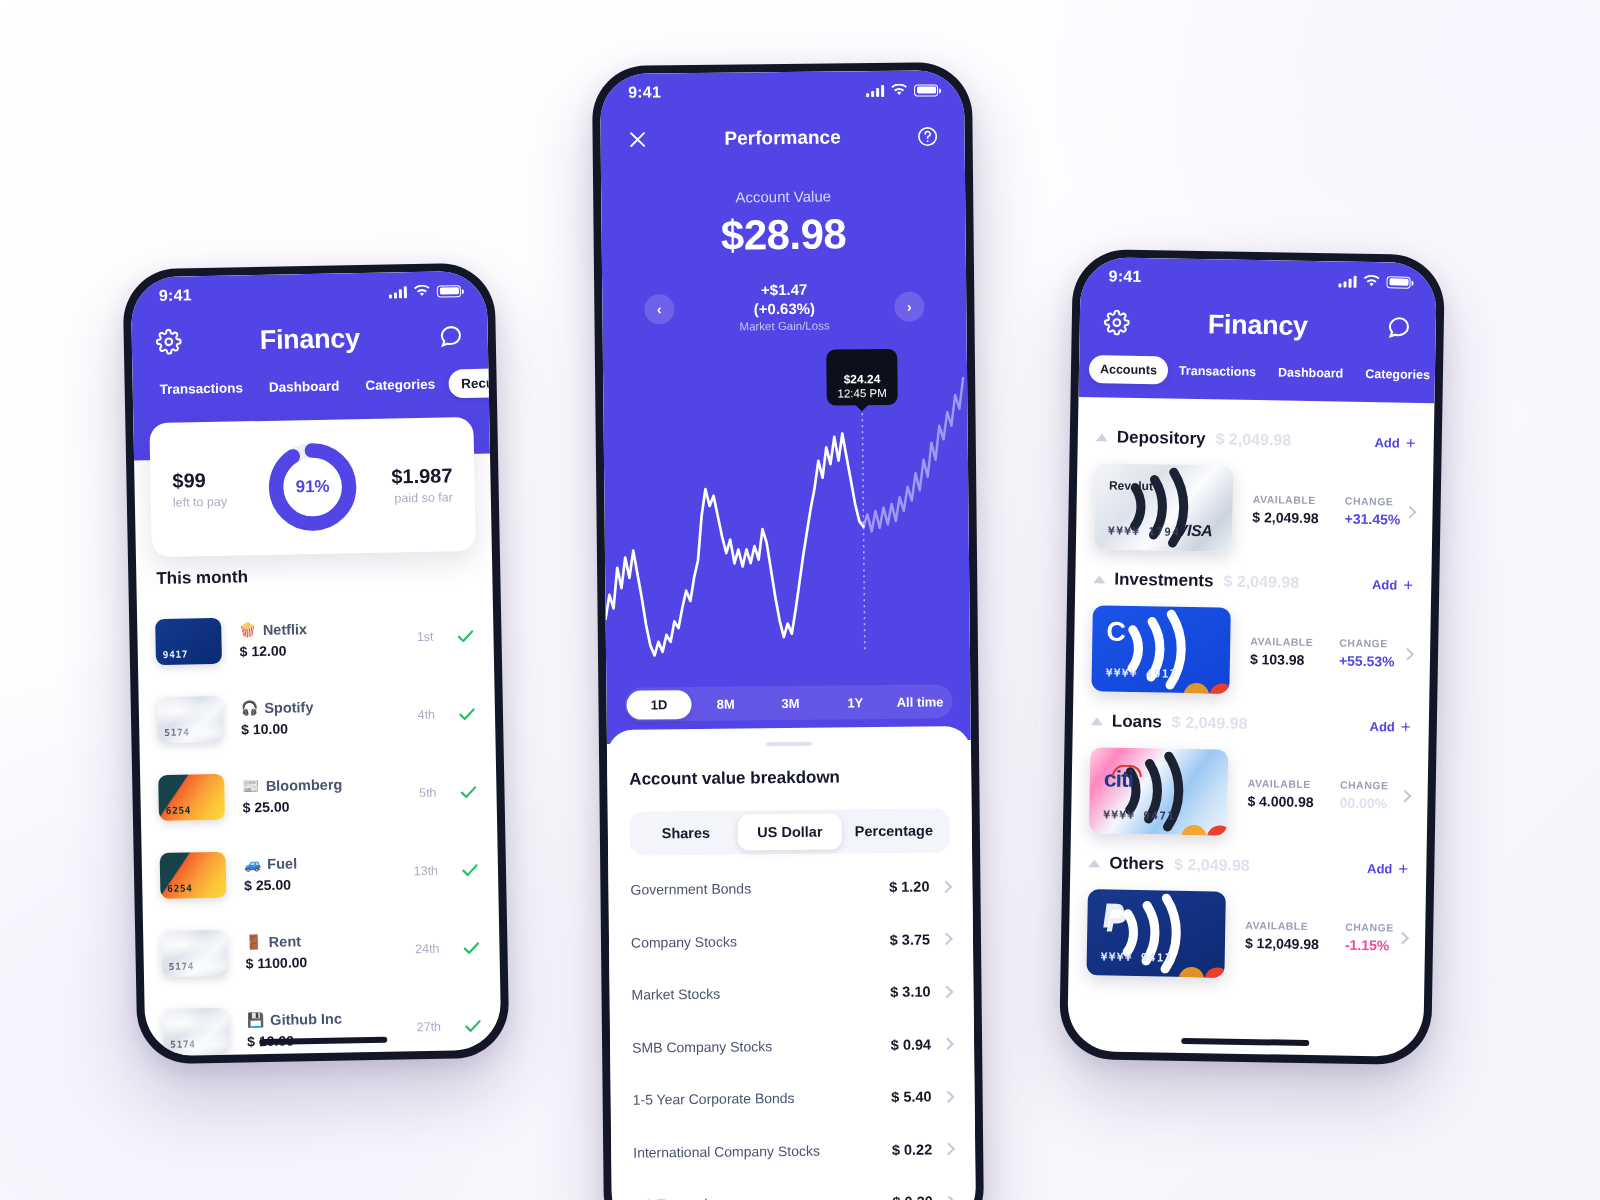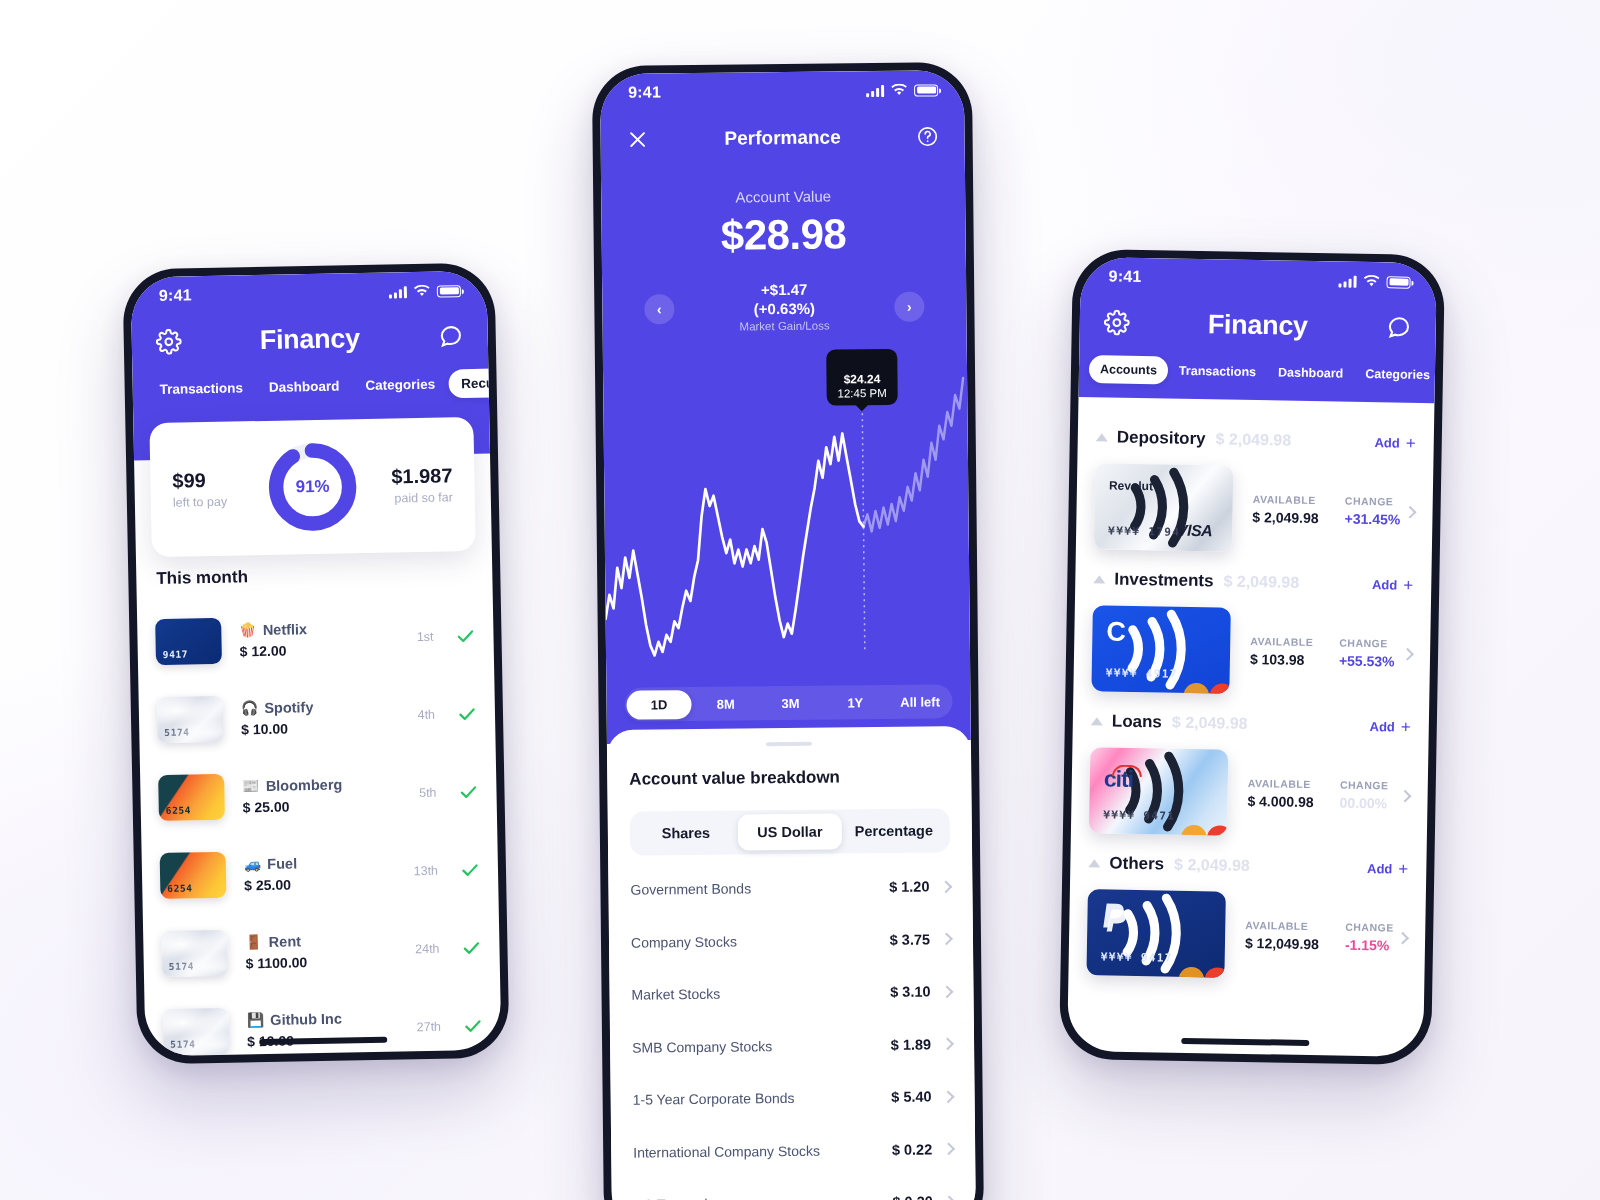--- a/index.html
+++ b/index.html
@@ -394,21 +394,21 @@
             <path id="act-path" fill="none" stroke="#ffffff" stroke-width="2.8" stroke-linejoin="round" stroke-linecap="round" d="M0.0 244.8 L4.2 221.1 L8.4 234.6 L12.7 194.0 L16.9 214.3 L21.1 183.9 L25.3 204.2 L29.6 177.1 L33.8 200.8 L38.0 224.5 L42.2 251.6 L46.4 271.9 L50.7 282.0 L54.9 268.5 L59.1 278.6 L63.3 261.7 L67.6 268.5 L71.8 248.2 L76.0 254.9 L80.2 234.6 L84.4 217.7 L88.7 227.9 L92.9 204.2 L97.1 187.3 L101.3 143.3 L105.6 116.2 L109.8 133.2 L114.0 123.0 L118.2 143.3 L122.4 163.6 L126.7 180.5 L130.9 167.0 L135.1 190.7 L139.3 177.1 L143.6 194.0 L147.8 177.1 L152.0 190.7 L156.2 173.8 L160.4 187.3 L164.7 156.8 L168.9 170.4 L173.1 197.4 L177.3 224.5 L181.6 248.2 L185.8 265.1 L190.0 251.6 L194.2 261.7 L198.4 238.0 L202.7 211.0 L206.9 183.9 L211.1 160.2 L215.3 136.5 L219.6 116.2 L223.8 89.2 L228.0 106.1 L232.2 75.7 L236.4 92.6 L240.7 65.5 L244.9 89.2 L249.1 62.1 L253.3 85.8 L257.6 109.5 L261.8 133.2 L266.0 150.1 L270.2 155.5"></path>
             <line id="cursor" x1="270.22222222222223" y1="0" x2="270.22222222222223" y2="282" stroke="#cfcaf7" stroke-width="1.6" stroke-dasharray="2 4" opacity=".85"></line>
           </svg>
         </div>
 
         <div class="range-wrap">
           <div class="rng active">1D</div>
           <div class="rng">8M</div>
           <div class="rng">3M</div>
           <div class="rng">1Y</div>
-          <div class="rng">All left</div>
+          <div class="rng">All time</div>
         </div>
       </div>
 
       <div class="sheet">
         <div class="grab"></div>
         <div class="sheet-title">Account value breakdown</div>
         <div class="seg">
           <div>Shares</div>
           <div class="active">US Dollar</div>
           <div>Percentage</div>
@@ -424,21 +424,21 @@
               <div class="bval">$ 3.75</div>
               <span class="bchev"></span>
             </div>
             <div class="brow">
               <div class="bname">Market Stocks</div>
               <div class="bval">$ 3.10</div>
               <span class="bchev"></span>
             </div>
             <div class="brow">
               <div class="bname">SMB Company Stocks</div>
-              <div class="bval">$ 1.89</div>
+              <div class="bval">$ 0.94</div>
               <span class="bchev"></span>
             </div>
             <div class="brow">
               <div class="bname">1-5 Year Corporate Bonds</div>
               <div class="bval">$ 5.40</div>
               <span class="bchev"></span>
             </div>
             <div class="brow">
               <div class="bname">International Company Stocks</div>
               <div class="bval">$ 0.22</div>

